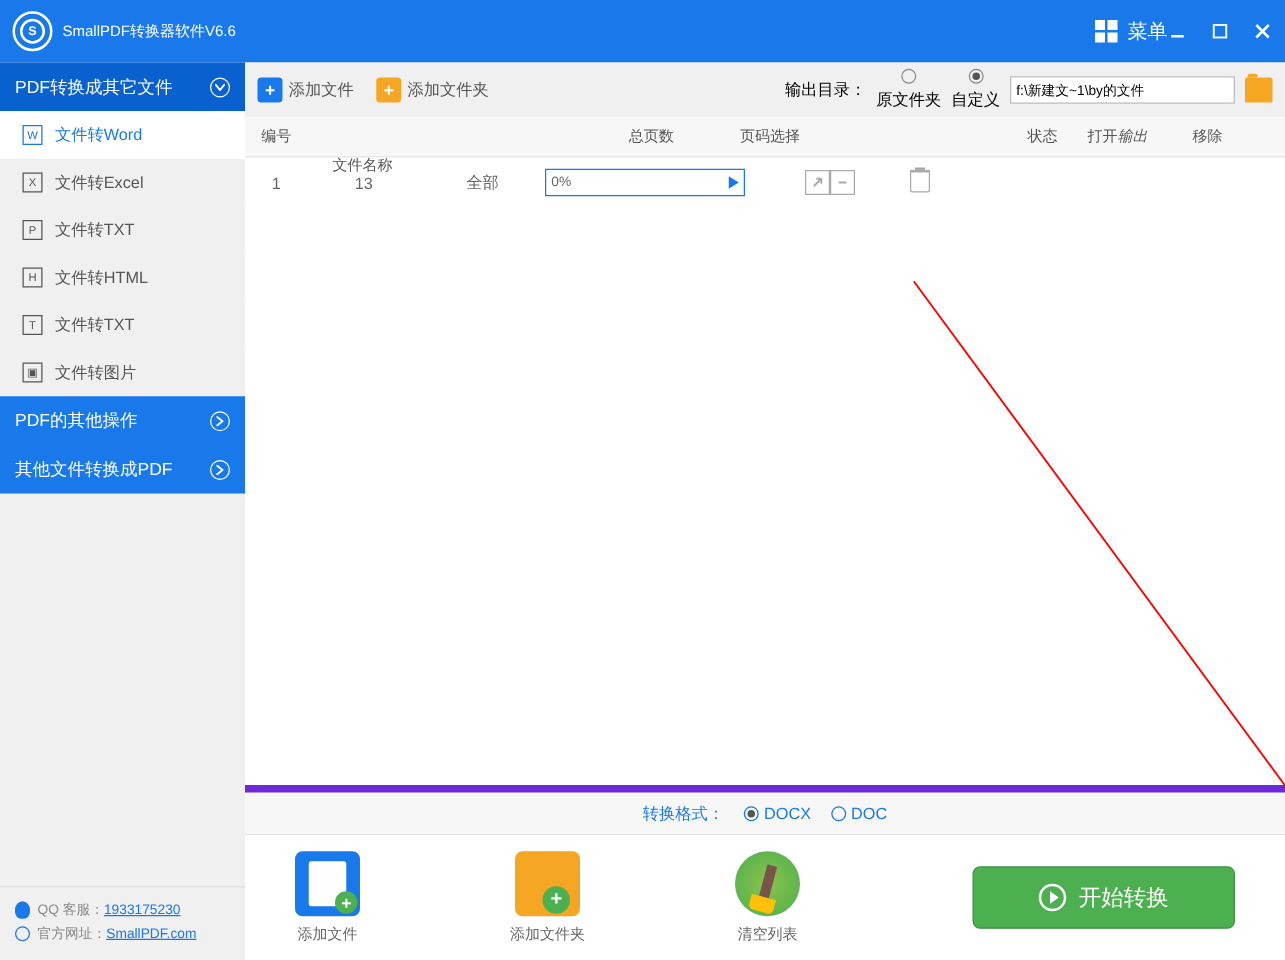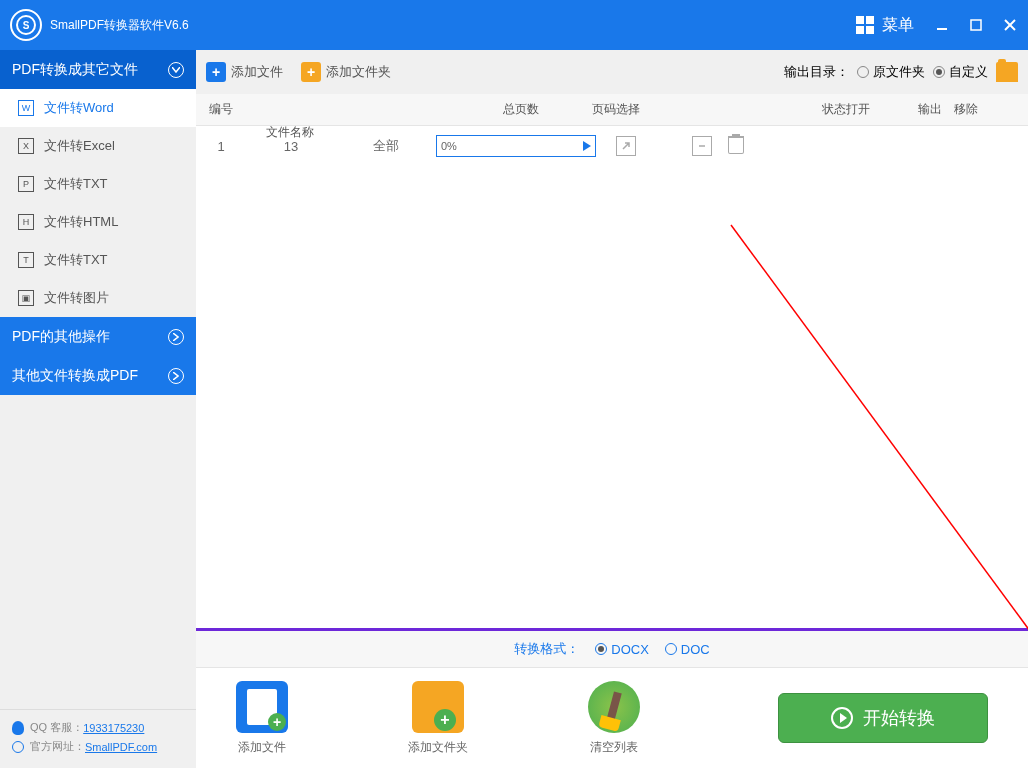--- a/index.html
+++ b/index.html
@@ -1,21 +1,21 @@
 <!DOCTYPE html>
 <html><head>
 <meta charset="utf-8">
 <style>
 * { margin: 0; padding: 0; box-sizing: border-box; font-family: "Microsoft YaHei", sans-serif; }
 body { width: 1028px; height: 768px; overflow: hidden; background: #fff; }
 .titlebar { height: 50px; background: #1978ea; color: #fff; display: flex; align-items: center; padding: 0 10px; }
 .logo { width: 32px; height: 32px; border: 2px solid #fff; border-radius: 50%; display: flex; align-items: center; justify-content: center; margin-right: 8px; }
 .logo-inner { width: 20px; height: 20px; border: 2px solid #fff; border-radius: 50%; display: flex; align-items: center; justify-content: center; font-size: 10px; font-weight: bold; }
 .title { font-size: 12px; flex: 1; }
-.menu-btn { display: flex; align-items: center; margin-right: 20px; cursor: pointer; }
+.menu-btn { display: flex; align-items: center; cursor: pointer; }
 .menu-grid { display: grid; grid-template-columns: 8px 8px; grid-template-rows: 8px 8px; gap: 2px; margin-right: 8px; }
 .menu-grid span { background: #fff; }
 .win-controls { display: flex; gap: 18px; }
 .win-btn { width: 16px; height: 16px; cursor: pointer; display: flex; align-items: center; justify-content: center; }
 .main { display: flex; height: 718px; }
 .sidebar { width: 196px; display: flex; flex-direction: column; }
 .cat-header { height: 39px; background: #0861cf; color: #fff; display: flex; align-items: center; padding: 0 12px; font-size: 14px; cursor: pointer; }
 .cat-header .arrow { margin-left: auto; width: 16px; height: 16px; border: 1.5px solid #fff; border-radius: 50%; display: flex; align-items: center; justify-content: center; }
 .cat-header.collapsed { background: #1978ea; }
 .sidebar-item { height: 38px; display: flex; align-items: center; padding-left: 18px; font-size: 13px; color: #555; cursor: pointer; background: #f0f0f0; }
@@ -28,45 +28,45 @@
 .qq-icon { width: 12px; height: 14px; background: #1978ea; border-radius: 50% 50% 40% 40%; margin-right: 6px; }
 .ie-icon { width: 12px; height: 12px; border: 1.5px solid #1978ea; border-radius: 50%; margin-right: 6px; position: relative; }
 .content { flex: 1; display: flex; flex-direction: column; position: relative; }
 .toolbar { height: 44px; background: #f0f0f0; display: flex; align-items: center; padding: 0 10px; font-size: 13px; }
 .tb-btn { display: flex; align-items: center; margin-right: 18px; cursor: pointer; color: #555; }
 .tb-icon { width: 20px; height: 20px; border-radius: 3px; display: flex; align-items: center; justify-content: center; color: #fff; font-size: 14px; font-weight: bold; margin-right: 5px; }
 .tb-icon.blue { background: #1978ea; }
 .tb-icon.orange { background: #f5a623; }
 .tb-label { color: #555; }
 .output-section { margin-left: auto; display: flex; align-items: center; gap: 8px; }
-.radio-group { display: flex; align-items: center; gap: 4px; }
+.radio-group { display: flex; align-items: center; gap: 4px; flex-direction: column; }
 .radio-circle { width: 12px; height: 12px; border: 1.5px solid #888; border-radius: 50%; display: flex; align-items: center; justify-content: center; }
 .radio-circle.checked::after { content: ''; width: 6px; height: 6px; background: #555; border-radius: 50%; }
 .path-input { width: 180px; height: 22px; border: 1px solid #bbb; padding: 0 4px; font-size: 11px; background: #fff; }
 .folder-btn { width: 22px; height: 20px; background: #f5a623; cursor: pointer; border-radius: 2px 2px 0 0; position: relative; }
 .folder-btn::before { content: ''; position: absolute; top: -3px; left: 2px; width: 8px; height: 3px; background: #f5a623; border-radius: 2px 2px 0 0; }
 .table-header { height: 32px; background: #f7f7f7; display: flex; align-items: center; font-size: 12px; color: #555; border-bottom: 1px solid #e5e5e5; }
 .col-num { width: 50px; text-align: center; }
 .col-name { width: 230px; padding-left: 20px; margin-top: 46px; }
 .col-pages { width: 90px; text-align: center; }
 .col-select { width: 100px; text-align: center; }
 .col-status { width: 180px; text-align: right; }
-.col-open { width: 48px; text-align: left; }
-.col-output { width: 48px; text-align: right; }
+.col-open { width: 48px; text-align: right; }
+.col-output { width: 48px; text-align: left; font-style: italic; }
 .col-remove { width: 48px; text-align: center; }
 .table-row { height: 40px; display: flex; align-items: center; font-size: 13px; color: #666; }
 .pdf-icon { width: 22px; height: 22px; background: #d32f2f; border-radius: 3px; display: inline-flex; align-items: center; justify-content: center; margin-right: 8px; }
 .pdf-icon::after { content: ''; width: 0; height: 0; border-left: 5px solid #fff; border-top: 4px solid transparent; border-bottom: 4px solid transparent; }
 .progress-bar { width: 160px; height: 22px; border: 1px solid #1978ea; display: flex; align-items: center; padding-left: 4px; font-size: 11px; position: relative; }
 .progress-play { position: absolute; right: 4px; width: 0; height: 0; border-left: 8px solid #1978ea; border-top: 5px solid transparent; border-bottom: 5px solid transparent; }
 .action-icon { width: 20px; height: 20px; border: 1.5px solid #aaa; display: inline-flex; align-items: center; justify-content: center; cursor: pointer; color: #aaa; font-size: 11px; }
 .trash-icon { width: 16px; height: 18px; border: 1.5px solid #aaa; border-top: 2px solid #aaa; border-radius: 0 0 2px 2px; position: relative; display: inline-block; cursor: pointer; }
 .trash-icon::before { content: ''; position: absolute; top: -4px; left: 3px; width: 8px; height: 2px; background: #aaa; }
 .file-area { flex: 1; position: relative; }
-.format-bar { height: 40px; background: #f7f7f7; display: flex; align-items: center; justify-content: center; gap: 16px; font-size: 13px; border-top: 3px solid #6d28d9; border-bottom: 1px solid #e5e5e5; }
+.format-bar { height: 40px; background: #f7f7f7; display: flex; align-items: center; justify-content: center; gap: 16px; font-size: 13px; border-top: 6px solid #6d28d9; border-bottom: 1px solid #e5e5e5; }
 .format-label { color: #1978ea; }
 .format-radio { display: flex; align-items: center; gap: 4px; color: #1978ea; cursor: pointer; }
 .bottom-actions { height: 100px; display: flex; align-items: center; padding: 0 40px; gap: 120px; }
 .big-action { display: flex; flex-direction: column; align-items: center; cursor: pointer; font-size: 12px; color: #666; gap: 6px; }
 .big-icon { width: 52px; height: 52px; border-radius: 6px; display: flex; align-items: center; justify-content: center; position: relative; }
 .big-icon.blue-doc { background: #1978ea; }
 .big-icon.blue-doc::after { content: ''; width: 30px; height: 36px; background: #fff; border-radius: 2px; }
 .big-icon.blue-doc .plus { position: absolute; bottom: 2px; right: 2px; width: 18px; height: 18px; background: #4caf50; border-radius: 50%; color: #fff; display: flex; align-items: center; justify-content: center; font-weight: bold; font-size: 14px; z-index: 2; }
 .big-icon.orange-folder { background: #f5a623; }
 .big-icon.orange-folder .plus { position: absolute; bottom: 2px; right: 8px; width: 22px; height: 22px; background: #4caf50; border-radius: 50%; color: #fff; display: flex; align-items: center; justify-content: center; font-weight: bold; font-size: 16px; }
@@ -193,20 +193,21 @@
       <div class="output-section">
         <span>输出目录：</span>
         <div class="radio-group">
             <span class="radio-circle"></span>
             <span>原文件夹</span>
           </div>
         <div class="radio-group">
             <span class="radio-circle checked"></span>
             <span>自定义</span>
           </div>
+        <input class="path-input" value="f:\新建文~1\by的文件" style="">
         <div class="folder-btn"></div>
       </div>
     </div>
 
     <div class="table-header">
       <div class="col-num">编号</div>
       <div class="col-name">文件名称</div>
       <div class="col-pages">总页数</div>
       <div class="col-select">页码选择</div>
       <div class="col-status">状态</div>

